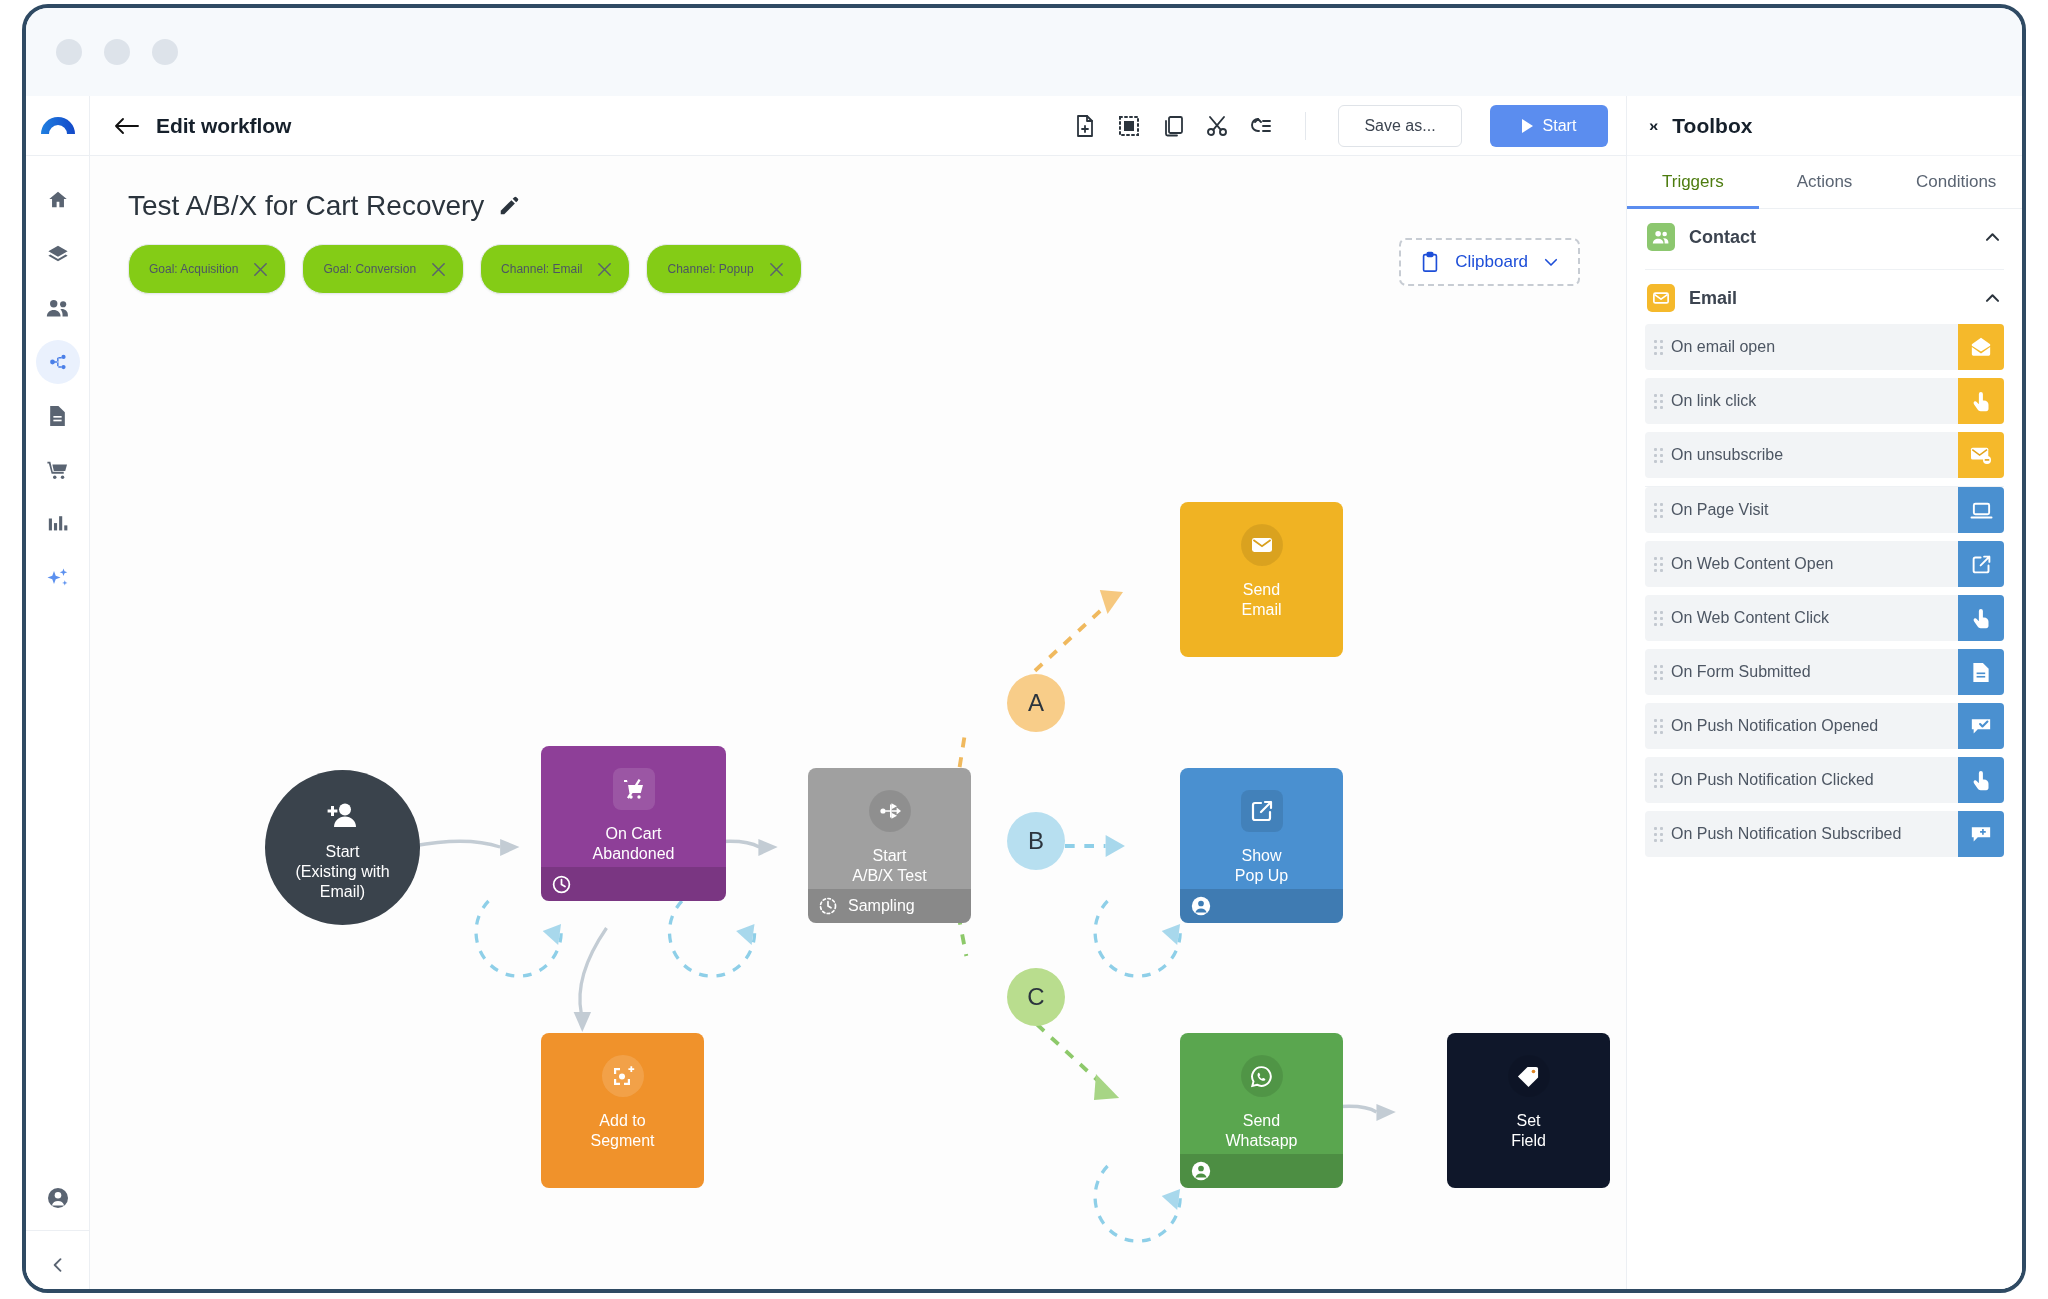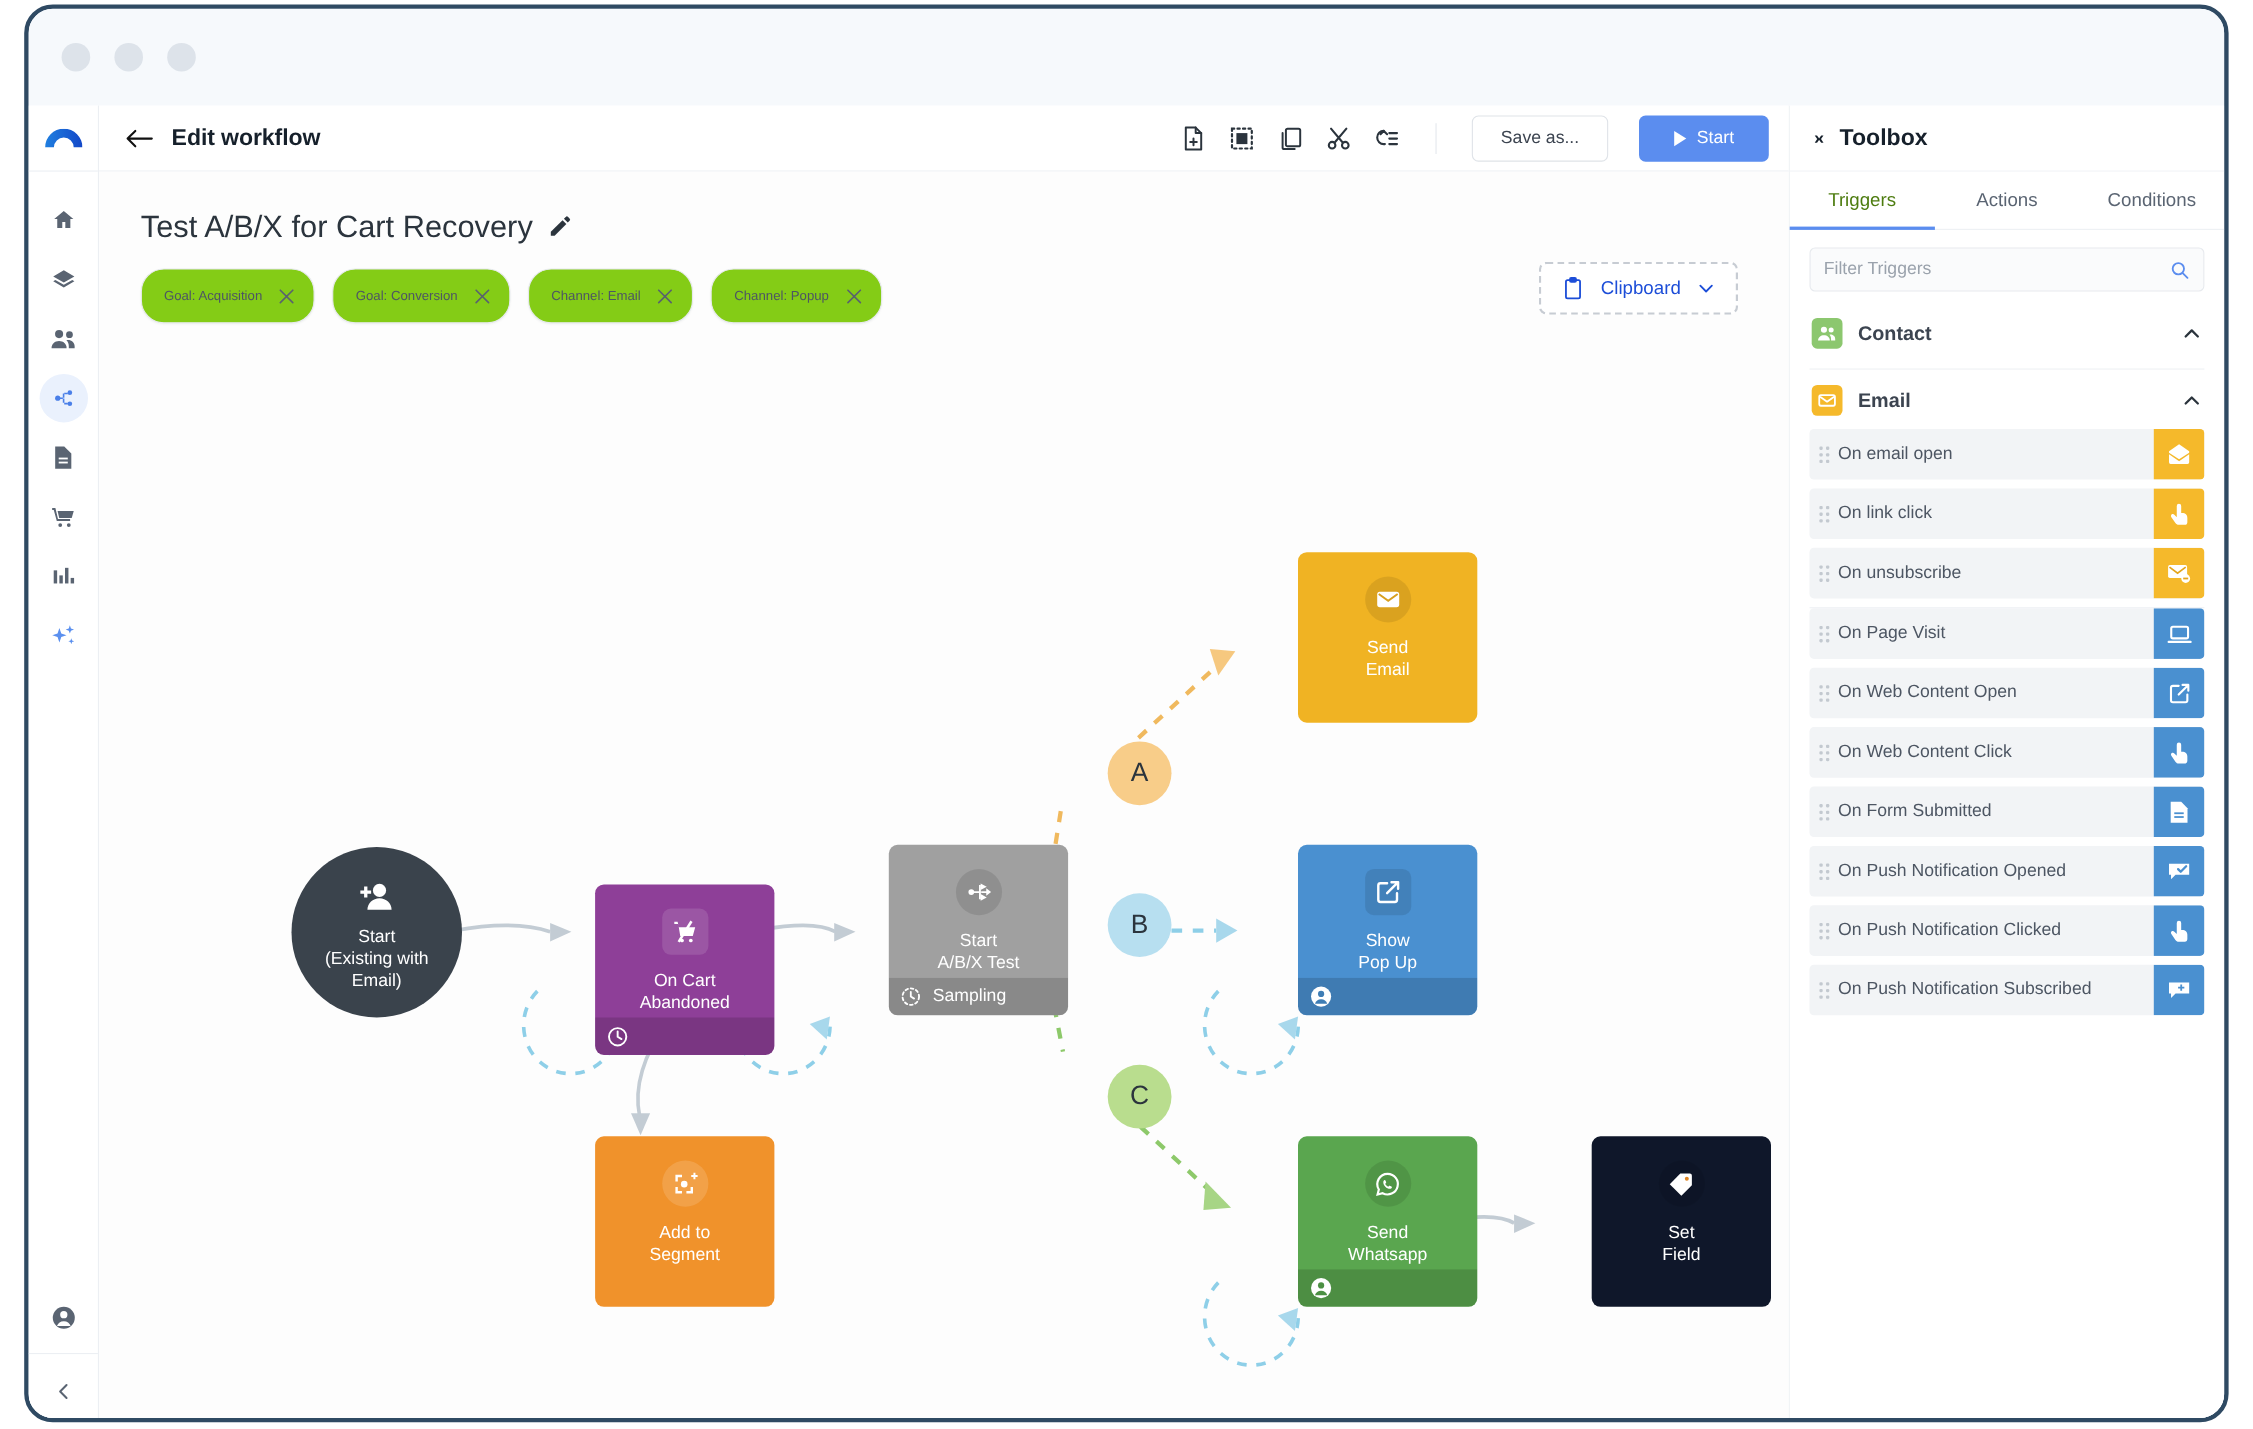--- a/index.html
+++ b/index.html
@@ -498,21 +498,21 @@
                   <circle cx="19" cy="7.5" r="6"></circle>
                   <path d="M8 25c0-6 5-10.5 11-10.5S30 19 30 25z"></path>
                   <path d="M5 5.5h3.4v3H5v3.4H2V8.5h-3.4v-3H2V2h3z" transform="translate(3,2)"></path>
                 </svg>
             </span>
             <span class="node-label">Start
 (Existing with
 Email)</span>
           </div>
 
-          <div class="node" style="left:451px; top:648px; width:163px; height:155px; background:#8e3f98;">
+          <div class="node" style="left:451px; top:590px; width:185px; height:155px; background:#8e3f98;">
             <span class="node-ico" style="background:rgba(255,255,255,.12)">
               <svg width="24" height="24" viewBox="0 0 24 24" fill="#fff">
                   <path d="M2 3h3l1.2 5H21l-2.2 8H7.4L5.6 5H2z"></path>
                   <circle cx="9" cy="20" r="1.7"></circle>
                   <circle cx="17" cy="20" r="1.7"></circle>
                   <rect x="10.6" y="1" width="2.3" height="22" transform="rotate(32 12 12)"></rect>
                 </svg>
             </span>
             <span class="node-label">On Cart
 Abandoned</span>
@@ -636,29 +636,20 @@
         <span class="tb-collapse">›‹</span>
         <span class="tb-title">Toolbox</span>
       </div>
 
       <div class="tb-tabs">
         <div class="tb-tab active">Triggers</div>
         <div class="tb-tab">Actions</div>
         <div class="tb-tab">Conditions</div>
       </div>
 
-      <div class="tb-filter-wrap">
-        <div class="tb-filter">
-          <input type="text" placeholder="Filter Triggers" style="">
-          <svg width="19" height="19" viewBox="0 0 24 24" fill="none" stroke="#5b8def" stroke-width="2.1" stroke-linecap="round">
-              <circle cx="10.5" cy="10.5" r="6.5"></circle>
-              <path d="M15.5 15.5 21 21"></path>
-            </svg>
-        </div>
-      </div>
 
       <div class="tb-scroll">
 
         <div class="tb-group-head">
           <span class="tb-group-ico" style="background:#8cc76f;">
             <svg width="18" height="16" viewBox="0 0 22 18" fill="#fff">
                 <circle cx="7.5" cy="5" r="3.4"></circle>
                 <circle cx="15.5" cy="5.4" r="2.8"></circle>
                 <path d="M1 17c0-3.5 2.9-5.8 6.5-5.8s6.5 2.3 6.5 5.8z"></path>
                 <path d="M14.6 10.4c2.9 0 5.4 1.9 5.4 4.8V17h-4.6v-2c0-1.8-.7-3.4-1.8-4.5z"></path>

